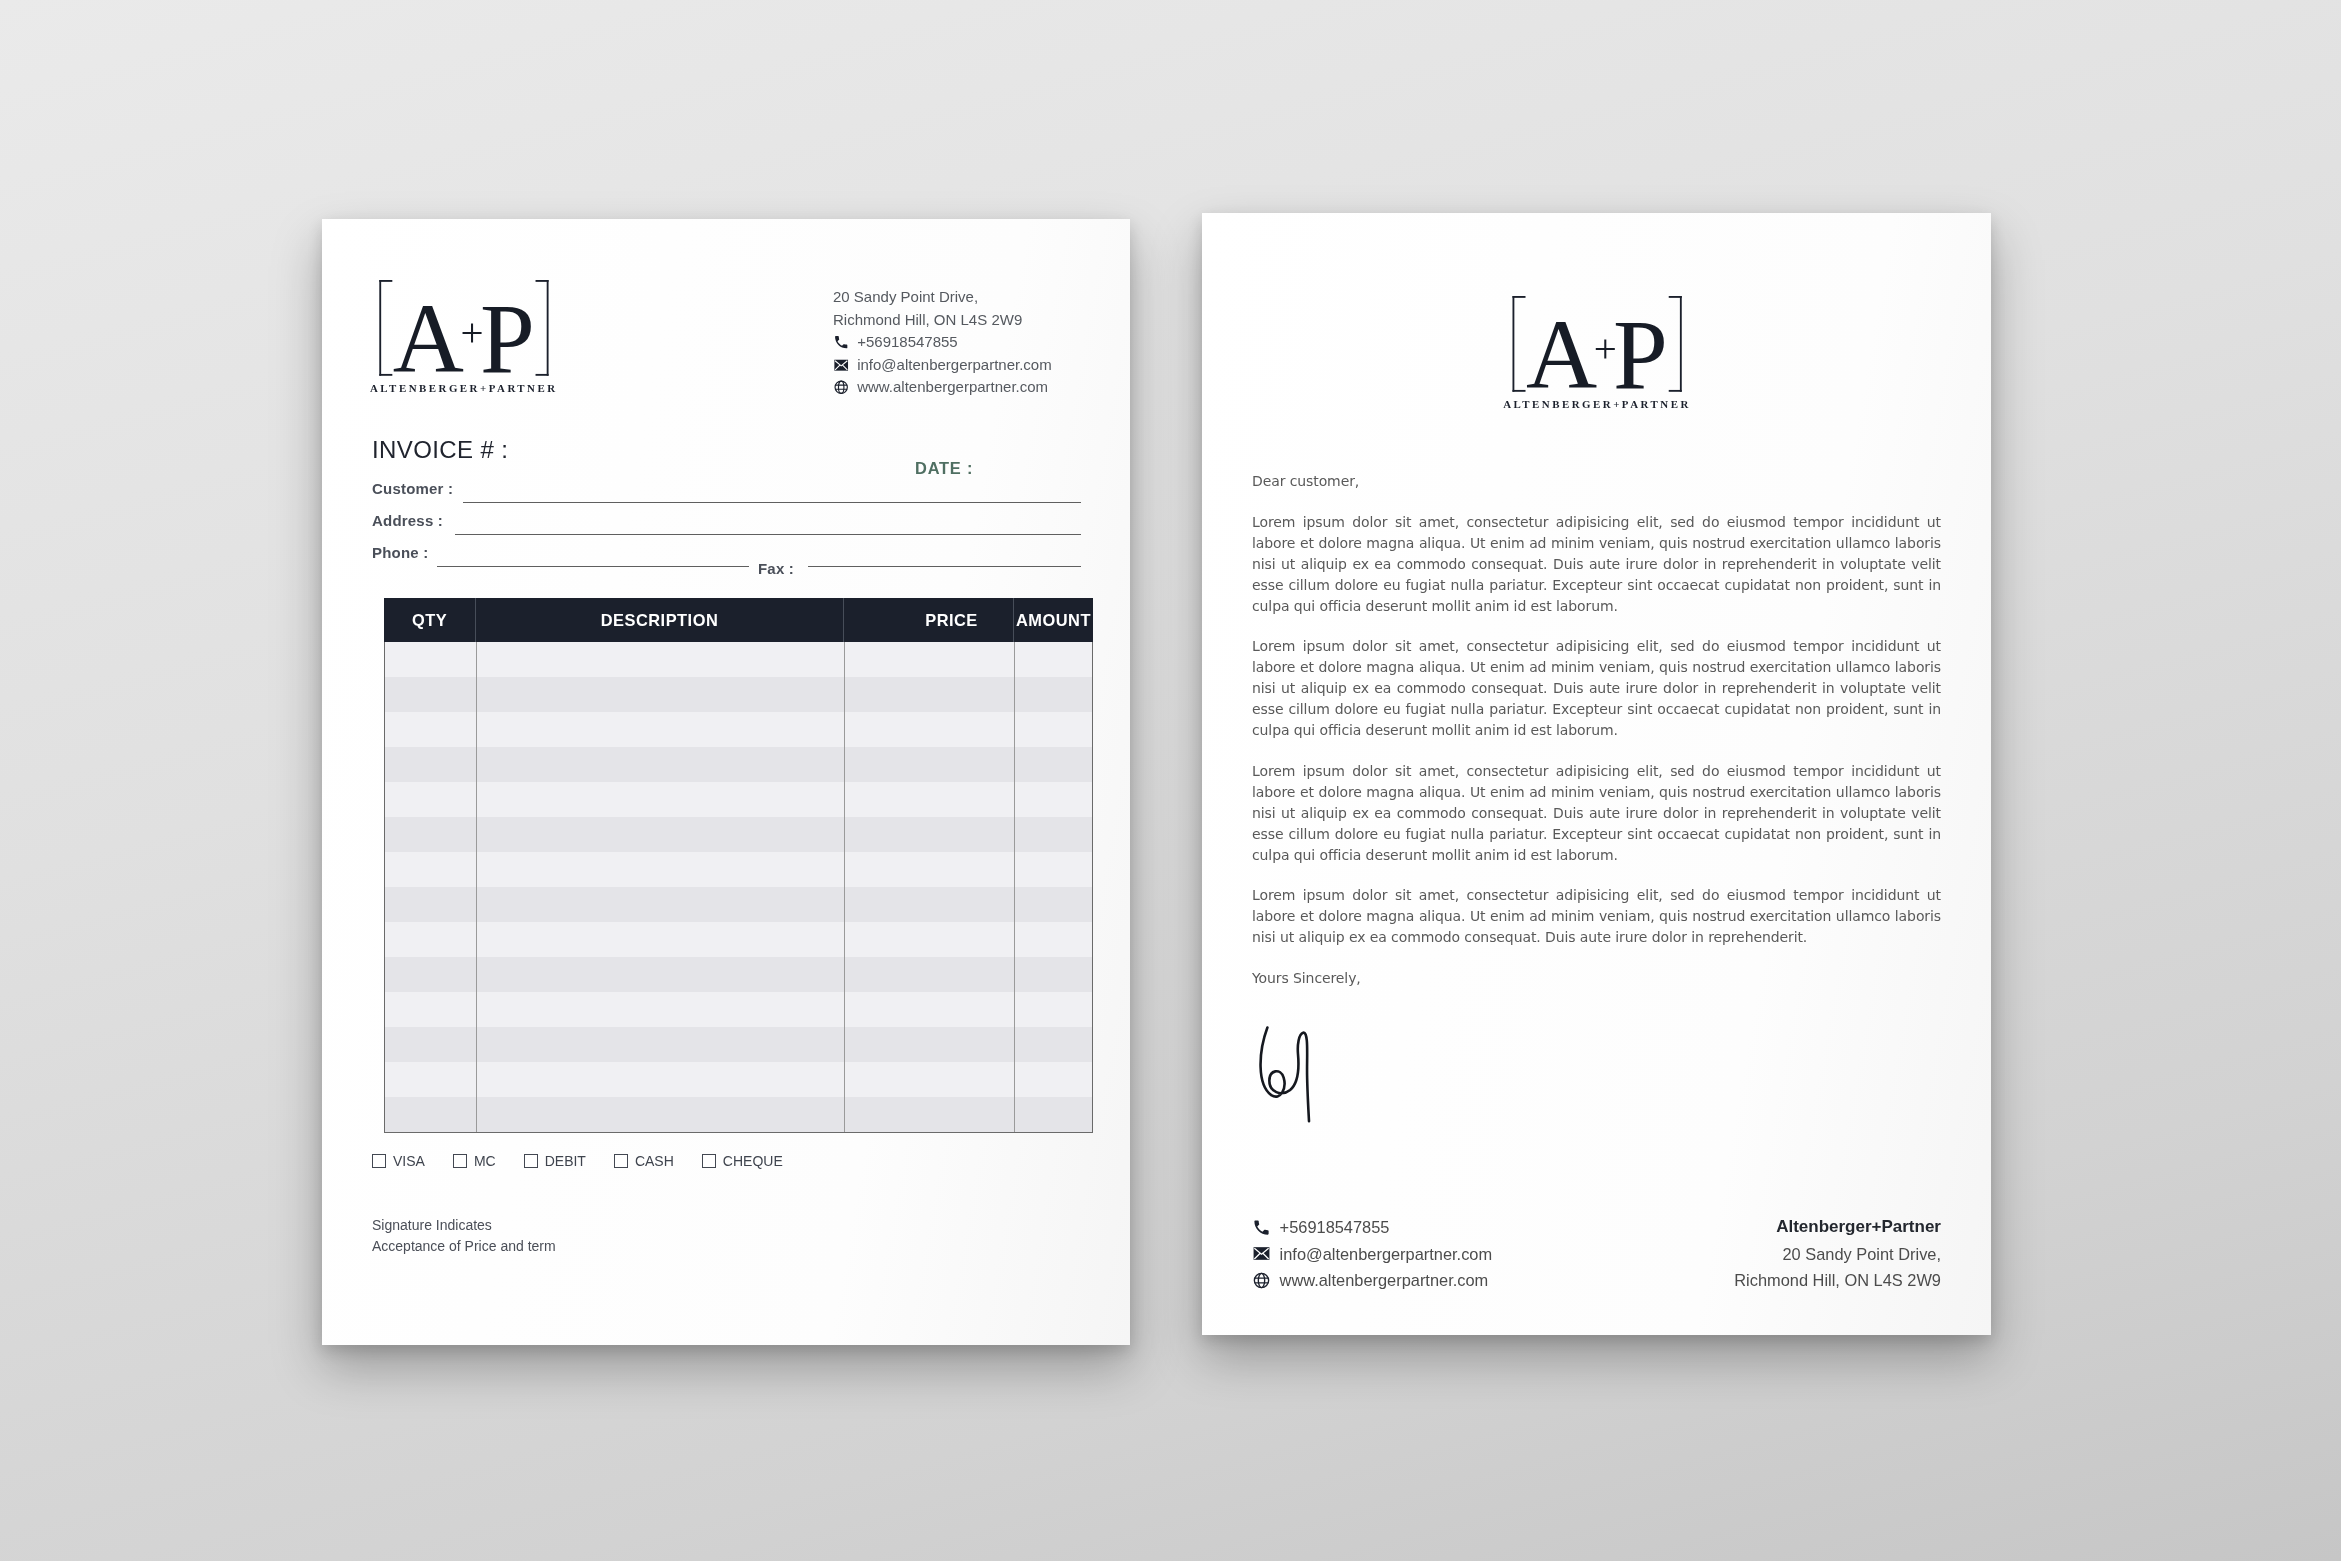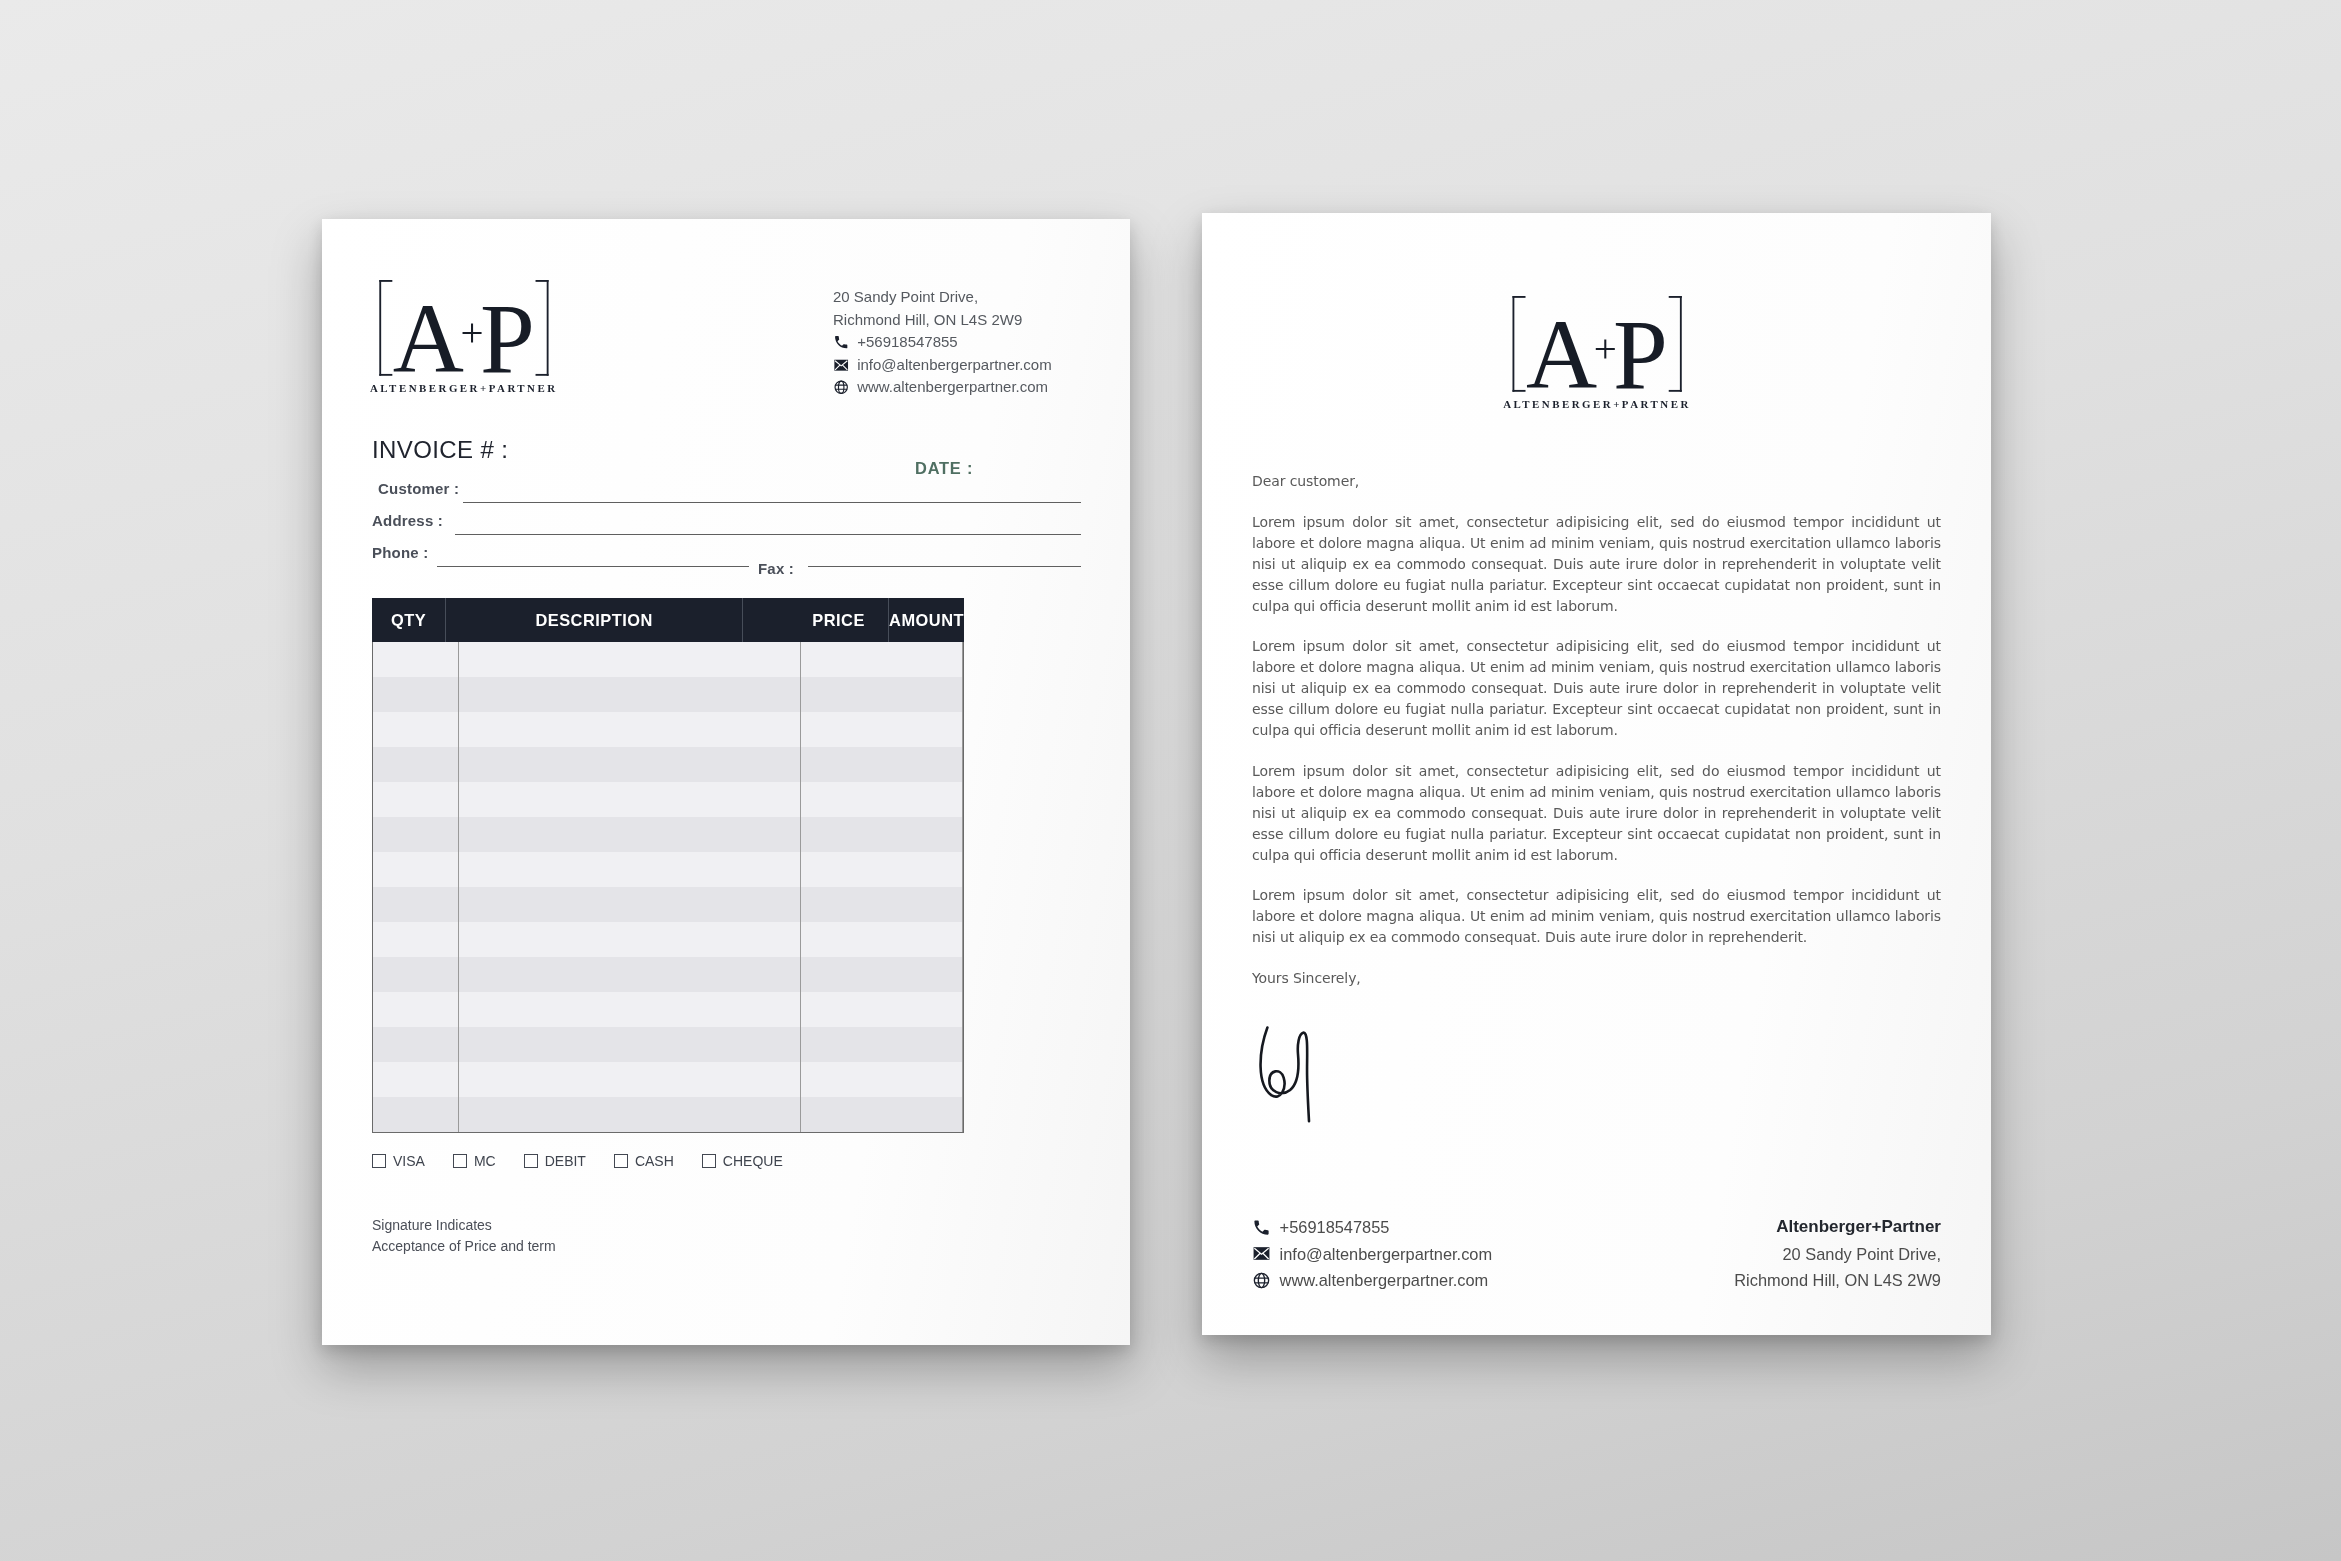--- a/index.html
+++ b/index.html
@@ -33,21 +33,21 @@
   .inv-contact{position:absolute;left:511px;top:67px;font-size:15px;color:#55595f;line-height:22.6px;}
   .inv-contact .row{display:flex;align-items:center;gap:7.8px;}
   .inv-contact svg{flex:0 0 auto;}
   .inv-title{position:absolute;left:50px;top:217px;font-size:24px;font-weight:400;
     letter-spacing:0.4px;color:#20242e;}
   .inv-date{position:absolute;left:593px;top:240px;font-size:16.4px;font-weight:600;
     letter-spacing:0.8px;color:#4f6f62;}
   .flabel{position:absolute;font-size:15px;font-weight:600;color:#4a4f59;letter-spacing:0.2px;}
   .fline{position:absolute;height:0;border-bottom:1.6px solid #5f5f5f;}
 
-  .itable{position:absolute;left:50px;top:379px;width:592px;}
+  .itable{position:absolute;left:62px;top:379px;width:709px;}
   .thead{display:flex;height:44px;background:#1b202c;}
   .thead .hc{display:flex;align-items:center;justify-content:center;color:#fff;
     font-size:16.4px;font-weight:bold;letter-spacing:0.5px;}
   .thead .hc + .hc{border-left:0.8px solid #474d59;}
   .tbody{height:490px;display:flex;flex-direction:column;border:1.6px solid #6a6a6a;border-top:none;}
   .trow{flex:1;display:flex;background:#f0f0f3;}
   .trow.alt{background:#e4e4e8;}
   .tcell + .tcell{border-left:0.8px solid #9a9a9a;}
   .w0{width:91px;} .w1{width:367px;} .w2{width:123px;padding-left:46px;} .w3{flex:1;}
 
@@ -124,21 +124,21 @@
             <path d="M3.4 9h17.2M3.4 15h17.2"></path>
           </g>
         </svg>
       <span>www.altenbergerpartner.com</span>
     </div>
   </div>
 
   <div class="inv-title">INVOICE # :</div>
   <div class="inv-date">DATE :</div>
 
-  <div class="flabel" style="left:50px;top:261px;margin-left:6px;">Customer :</div>
+  <div class="flabel" style="left:50px;top:261px;">Customer :</div>
   <div class="fline" style="left:141px;top:283px;width:618px;"></div>
 
   <div class="flabel" style="left:50px;top:293px;">Address :</div>
   <div class="fline" style="left:133px;top:315px;width:626px;"></div>
 
   <div class="flabel" style="left:50px;top:325px;">Phone :</div>
   <div class="fline" style="left:115px;top:347px;width:312px;"></div>
   <div class="flabel" style="left:436px;top:325px;margin-top:16px;">Fax :</div>
   <div class="fline" style="left:486px;top:347px;width:273px;"></div>
 

